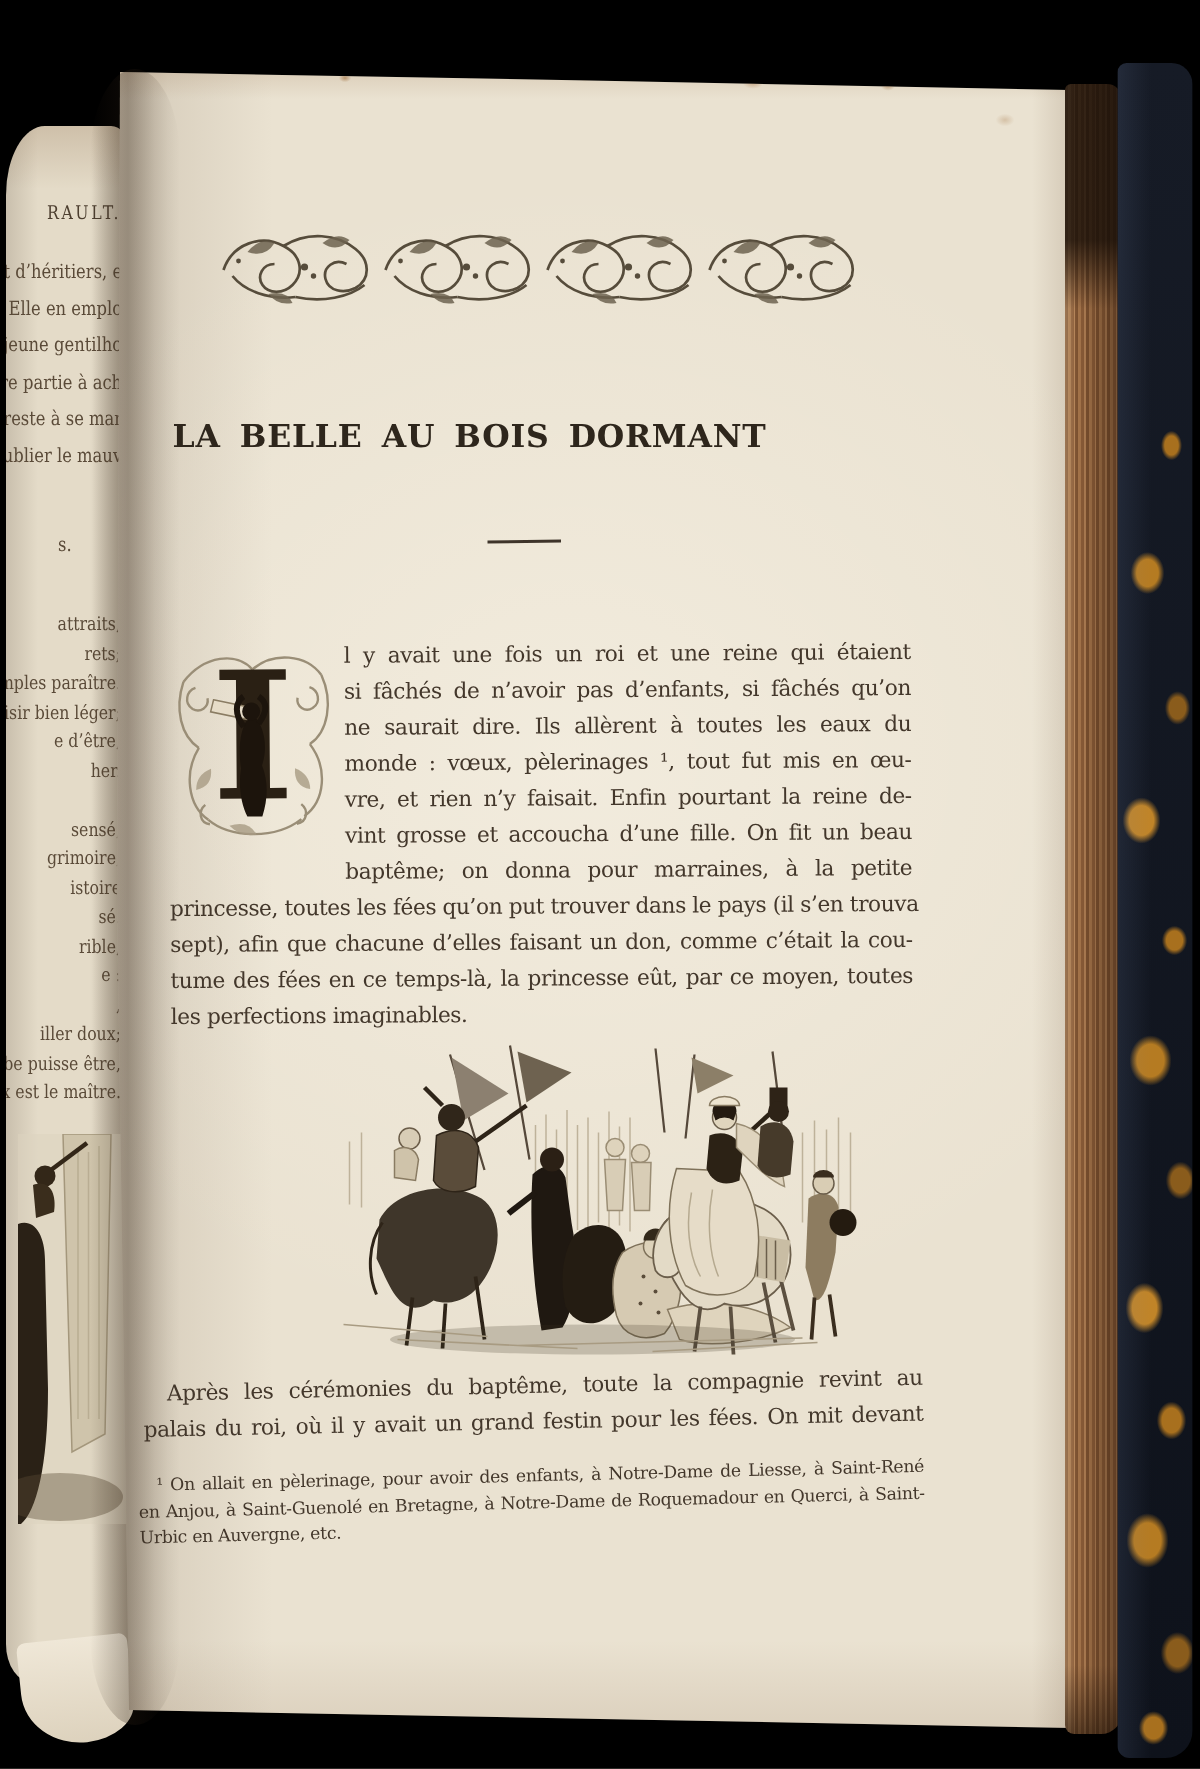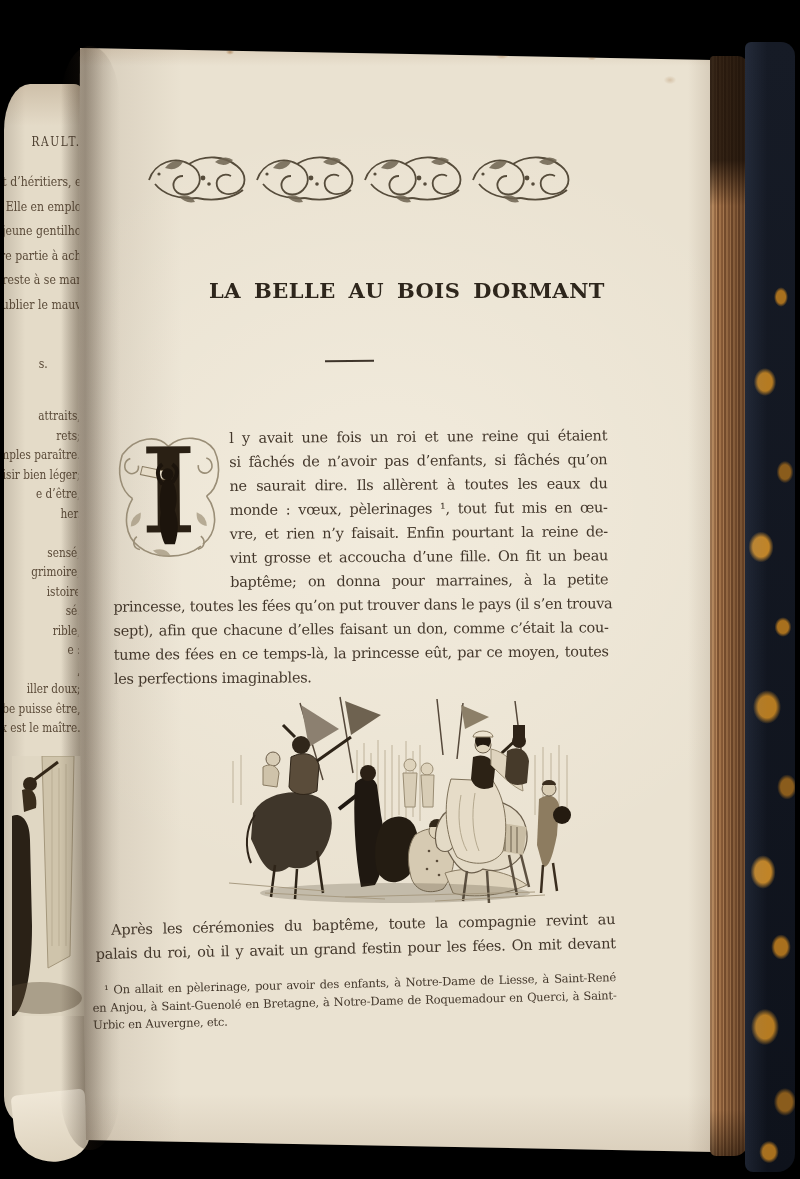--- a/index.html
+++ b/index.html
@@ -44,21 +44,21 @@
       linear-gradient(90deg, rgba(86,64,42,.32), rgba(86,64,42,.10) 42px, rgba(0,0,0,0) 112px),
       linear-gradient(270deg, rgba(110,85,60,.22), rgba(0,0,0,0) 32px),
       linear-gradient(0deg, rgba(140,110,80,.16), rgba(0,0,0,0) 60px),
       radial-gradient(620px 540px at 48% 42%, rgba(255,251,241,.38), rgba(0,0,0,0) 72%);
     clip-path:polygon(10px 8px, 340px 14px, 642px 20px, 645px 560px, 646px 1112px, 330px 1106px, 16px 1100px, 8px 560px);
     color:var(--ink,#43372b);}
   .ornament{position:absolute;left:73px;top:108px;width:432px;height:58px;}
   .ornament path{stroke:#564c3b;stroke-width:1.8;fill:none;}
   .ornament .leaf{fill:#6d6350;stroke:none;opacity:.85;}
   .ornament .berry{fill:#564c3b;}
-  .title{position:absolute;left:45px;top:238px;width:490px;text-align:right;
+  .title{position:absolute;left:45px;top:238px;width:490px;text-align:left;
     font-size:21px;font-weight:bold;letter-spacing:.5px;word-spacing:5px;color:#2e261c;}
   .rule{position:absolute;left:255px;top:320px;width:49px;height:2px;background:#3e342a;transform:rotate(-.8deg);}
   .para1{position:absolute;left:43px;top:385px;width:495px;transform:rotate(-.4deg);}
   .tline{height:24px;line-height:24px;text-align:justify;text-align-last:justify;white-space:nowrap;}
   .body-text{font-size:14.5px;letter-spacing:-.3px;}
   .p1-narrow .tline{margin-left:117px;}
   .p1-wide .tline:last-child{text-align-last:left;}
   .dropcap{position:absolute;left:0;top:2px;width:112px;height:134px;}
   .engraving{position:absolute;left:135px;top:655px;width:370px;height:212px;}
   .para2{position:absolute;left:25px;top:878px;width:520px;transform:rotate(-1.2deg);transform-origin:0 0;}

